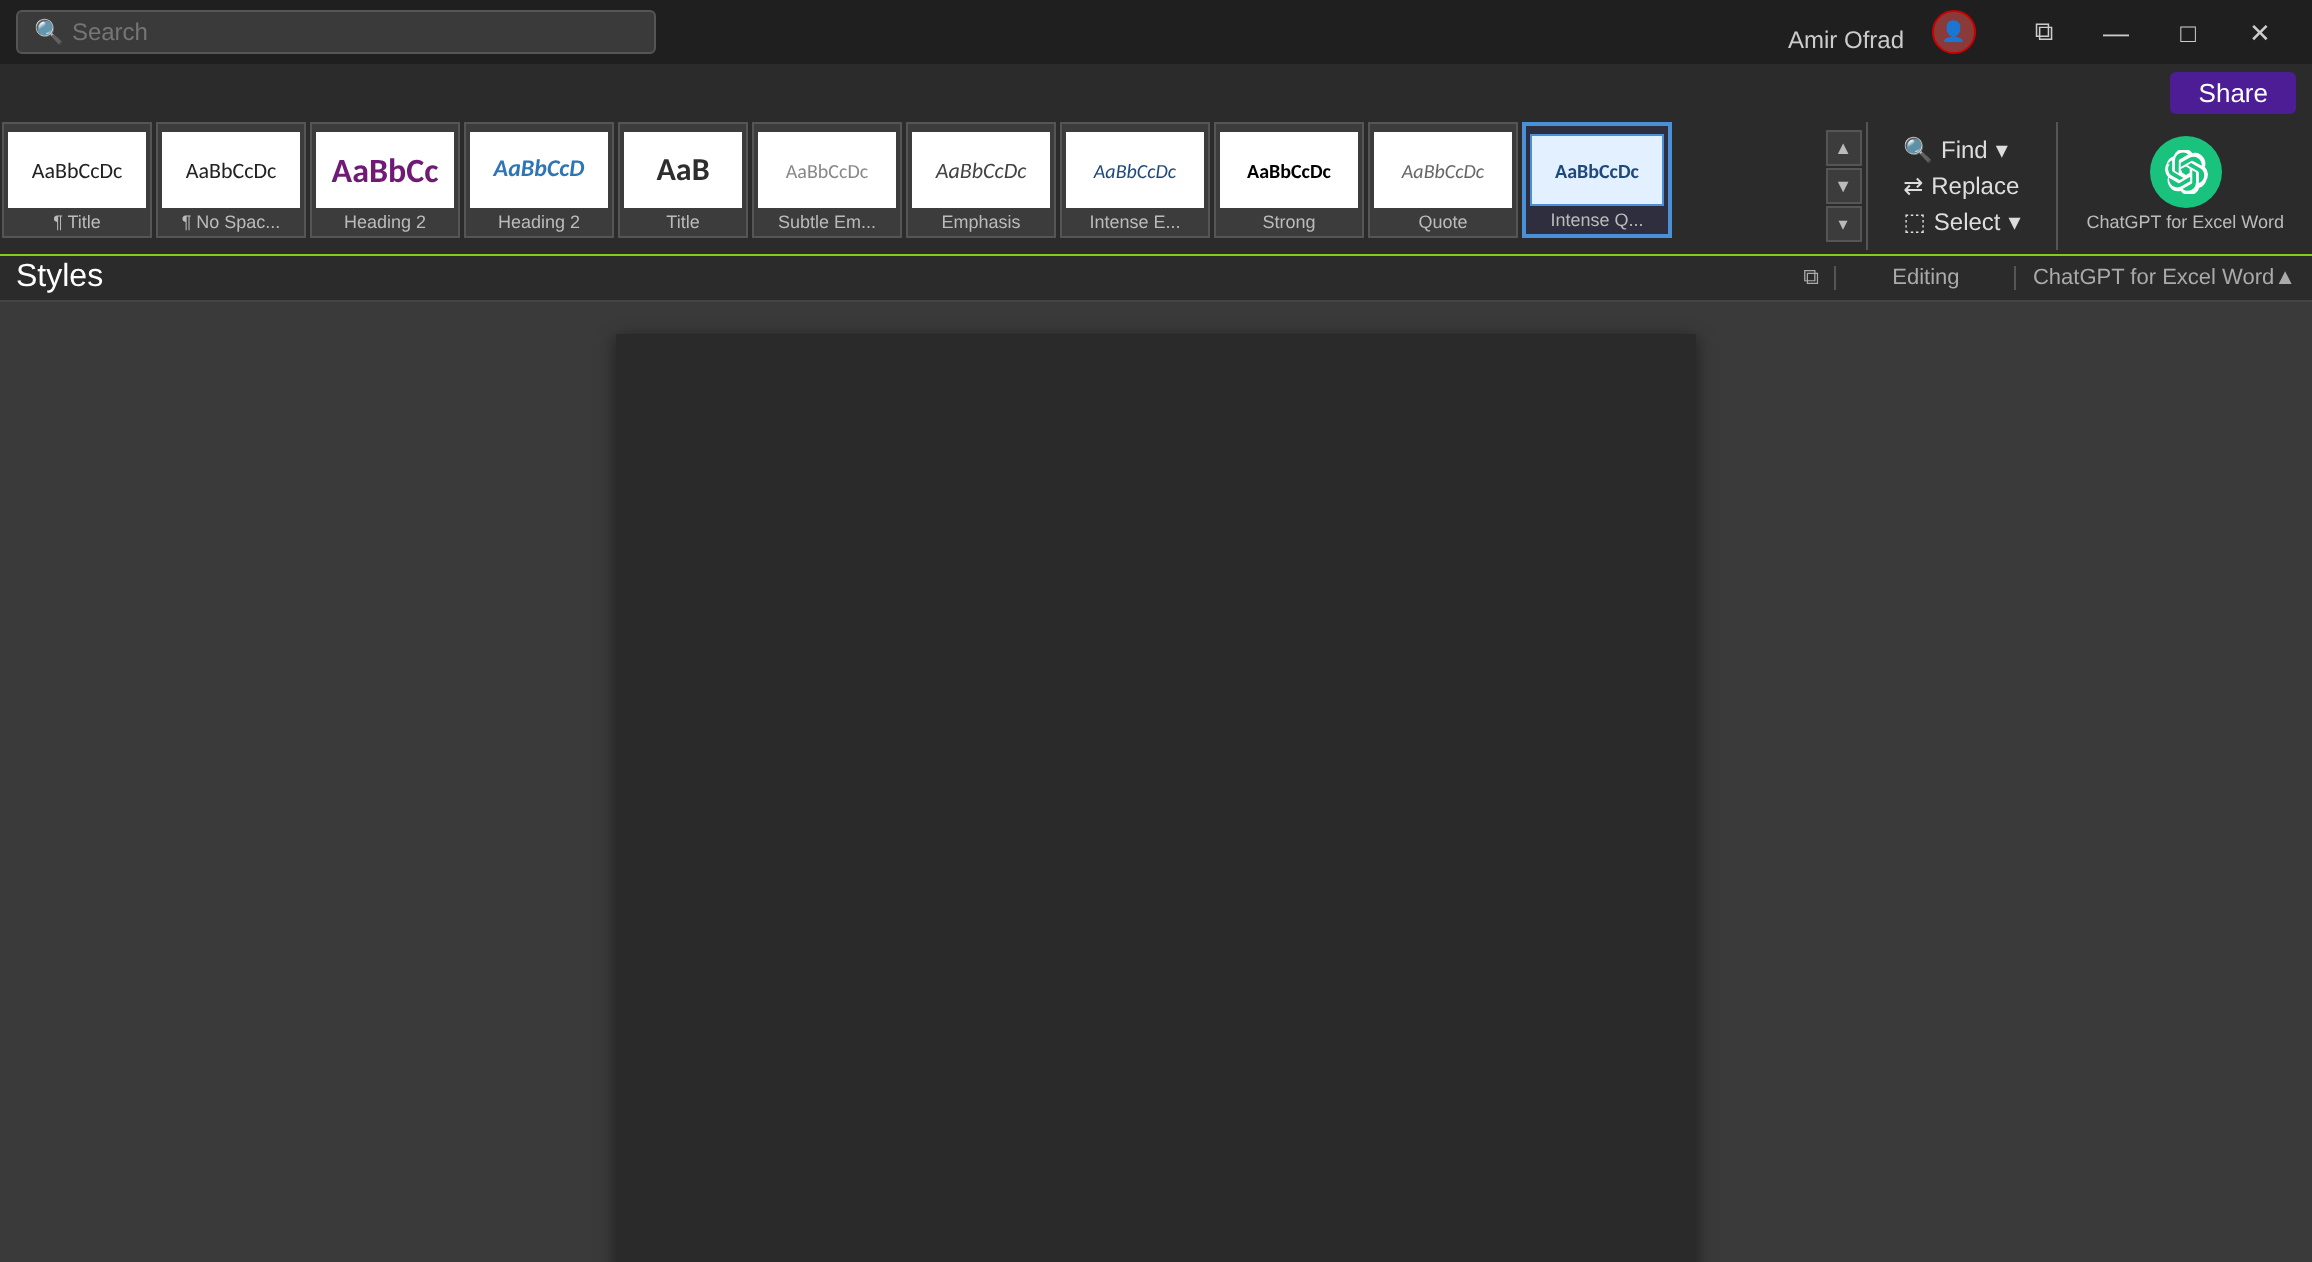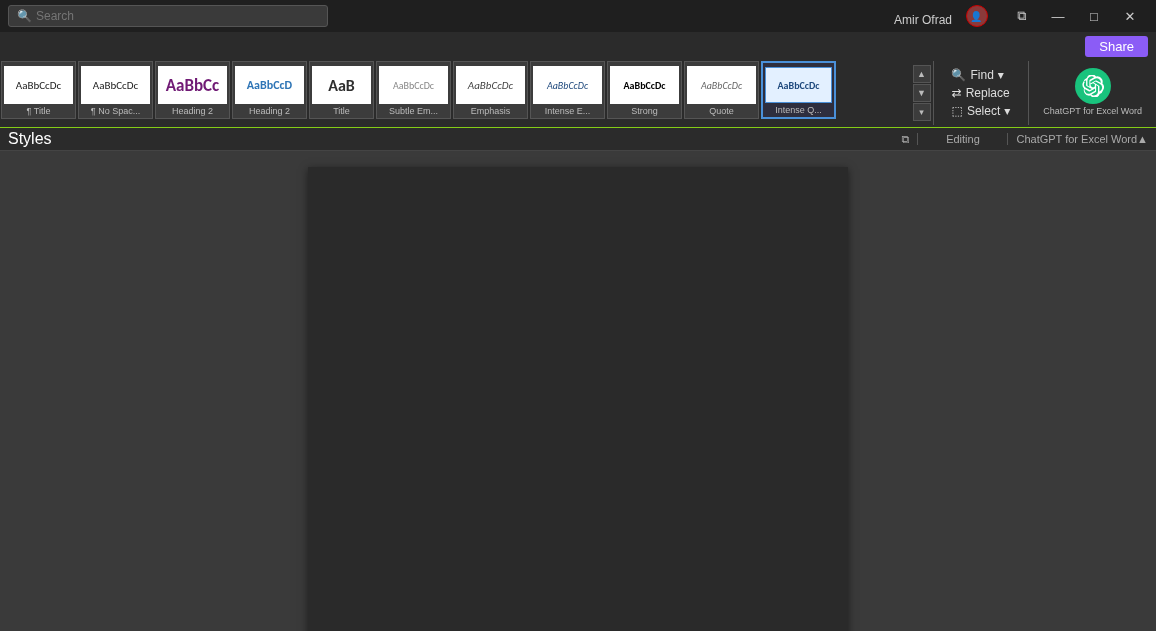--- a/index.html
+++ b/index.html
@@ -98,21 +98,21 @@
       border-bottom: 1px solid #444;
     }
 
     
     .share-bar {
       display: flex;
       justify-content: flex-end;
       padding: 4px 8px 0 8px;
     }
     .share-btn {
-      background: #8b5cf6;
+      background: #4c1d95;
       color: #fff;
       border: none;
       border-radius: 3px;
       padding: 3px 14px;
       font-size: 13px;
       cursor: pointer;
       font-family: 'Segoe UI', Arial, sans-serif;
     }
 
     
@@ -155,21 +155,21 @@
       padding: 16px;
       flex: 1;
       display: flex;
       align-items: center;
       justify-content: center;
       font-family: 'Calibri', Arial, sans-serif;
       overflow: hidden;
       min-height: 32px;
     }
     .style-preview.heading1 { font-size: 17px; font-weight: bold; color: #701a75; }
-    .style-preview.heading2 { font-size: 12px; font-weight: bold; color: #2e75b6; }
+    .style-preview.heading2 { font-size: 12px; font-weight: bold; color: #2e75b6; font-style: italic; }
     .style-preview.title-style { font-size: 16px; font-weight: bold; color: #2e2e2e; }
     .style-preview.subtitle-style { font-size: 10px; color: #666; }
     .style-preview.subtle { font-size: 10px; color: #888; }
     .style-preview.emphasis { font-size: 11px; font-style: italic; color: #444; }
     .style-preview.intense { font-size: 10px; color: #1f497d; font-style: italic; }
     .style-preview.strong-style { font-size: 10px; font-weight: bold; color: #000; }
     .style-preview.quote-style { font-size: 10px; font-style: italic; color: #666; }
     .style-preview.intense-q { font-size: 10px; font-weight: bold; color: #1f497d; background: #e3f0ff; border: 1px solid #4a90d9; }
     .style-label {
       font-size: 9px;

